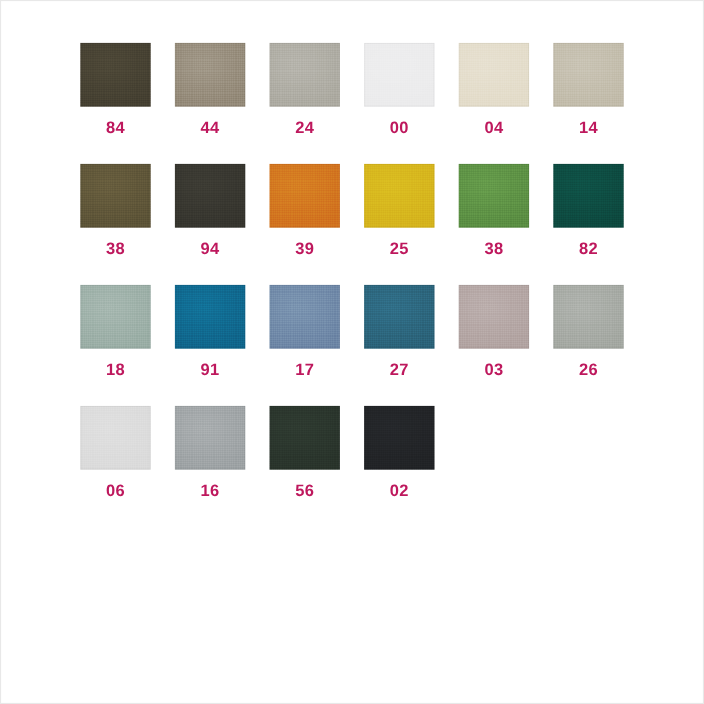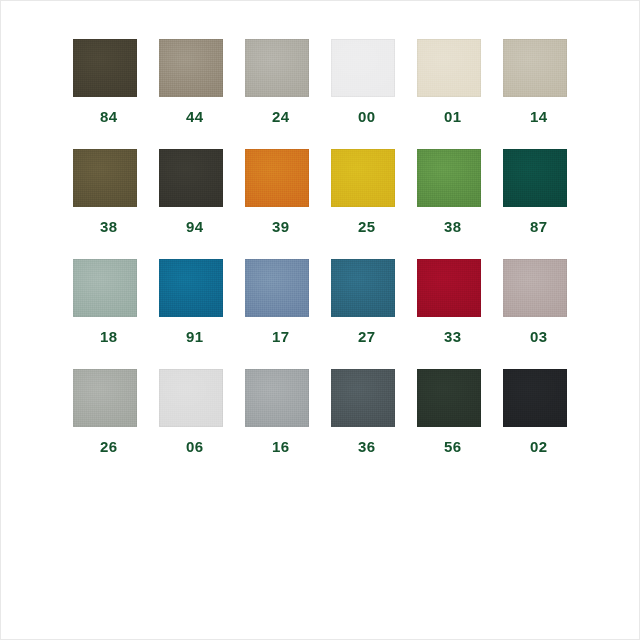--- a/index.html
+++ b/index.html
@@ -64,24 +64,23 @@
     opacity: 0.85;
   }
 
   .swatch-label {
     display: block;
     margin-top: 12px;
     font-family: "Liberation Sans", sans-serif;
     font-size: 15px;
     font-weight: bold;
     letter-spacing: 0.3px;
-    color: #14532d;
+    color: #be185d;
     line-height: 16px;
-    text-align: left;
-    margin-left: 27px;
+    text-align: center;
   }
 </style>
 </head>
 <body>
 
 <div id="swatch-page">
   <div id="swatch-grid">
       <div class="swatch-cell">
         <span class="swatch-chip" style="background-color: rgb(70, 65, 50);"></span>
         <span class="swatch-label">84</span>
@@ -93,21 +92,21 @@
       <div class="swatch-cell">
         <span class="swatch-chip" style="background-color: rgb(174, 172, 163);"></span>
         <span class="swatch-label">24</span>
       </div>
       <div class="swatch-cell">
         <span class="swatch-chip" style="background-color: rgb(236, 236, 237);"></span>
         <span class="swatch-label">00</span>
       </div>
       <div class="swatch-cell">
         <span class="swatch-chip" style="background-color: rgb(228, 221, 203);"></span>
-        <span class="swatch-label">01</span>
+        <span class="swatch-label">04</span>
       </div>
       <div class="swatch-cell">
         <span class="swatch-chip" style="background-color: rgb(195, 189, 172);"></span>
         <span class="swatch-label">14</span>
       </div>
       <div class="swatch-cell">
         <span class="swatch-chip" style="background-color: rgb(94, 85, 56);"></span>
         <span class="swatch-label">38</span>
       </div>
       <div class="swatch-cell">
@@ -121,63 +120,55 @@
       <div class="swatch-cell">
         <span class="swatch-chip" style="background-color: rgb(214, 181, 29);"></span>
         <span class="swatch-label">25</span>
       </div>
       <div class="swatch-cell">
         <span class="swatch-chip" style="background-color: rgb(92, 144, 68);"></span>
         <span class="swatch-label">38</span>
       </div>
       <div class="swatch-cell">
         <span class="swatch-chip" style="background-color: rgb(13, 74, 64);"></span>
-        <span class="swatch-label">87</span>
+        <span class="swatch-label">82</span>
       </div>
       <div class="swatch-cell">
         <span class="swatch-chip" style="background-color: rgb(157, 176, 168);"></span>
         <span class="swatch-label">18</span>
       </div>
       <div class="swatch-cell">
         <span class="swatch-chip" style="background-color: rgb(16, 104, 142);"></span>
         <span class="swatch-label">91</span>
       </div>
       <div class="swatch-cell">
         <span class="swatch-chip" style="background-color: rgb(112, 137, 168);"></span>
         <span class="swatch-label">17</span>
       </div>
       <div class="swatch-cell">
         <span class="swatch-chip" style="background-color: rgb(44, 101, 124);"></span>
         <span class="swatch-label">27</span>
       </div>
       <div class="swatch-cell">
-        <span class="swatch-chip" style="background-color: rgb(156, 13, 38);"></span>
-        <span class="swatch-label">33</span>
-      </div>
-      <div class="swatch-cell">
         <span class="swatch-chip" style="background-color: rgb(180, 166, 164);"></span>
         <span class="swatch-label">03</span>
       </div>
       <div class="swatch-cell">
         <span class="swatch-chip" style="background-color: rgb(166, 170, 164);"></span>
         <span class="swatch-label">26</span>
       </div>
       <div class="swatch-cell">
         <span class="swatch-chip" style="background-color: rgb(220, 220, 220);"></span>
         <span class="swatch-label">06</span>
       </div>
       <div class="swatch-cell">
         <span class="swatch-chip" style="background-color: rgb(160, 165, 167);"></span>
         <span class="swatch-label">16</span>
       </div>
       <div class="swatch-cell">
-        <span class="swatch-chip" style="background-color: rgb(76, 86, 90);"></span>
-        <span class="swatch-label">36</span>
-      </div>
-      <div class="swatch-cell">
         <span class="swatch-chip" style="background-color: rgb(42, 53, 44);"></span>
         <span class="swatch-label">56</span>
       </div>
       <div class="swatch-cell">
         <span class="swatch-chip" style="background-color: rgb(34, 36, 39);"></span>
         <span class="swatch-label">02</span>
       </div>
     </div>
 </div>
 

